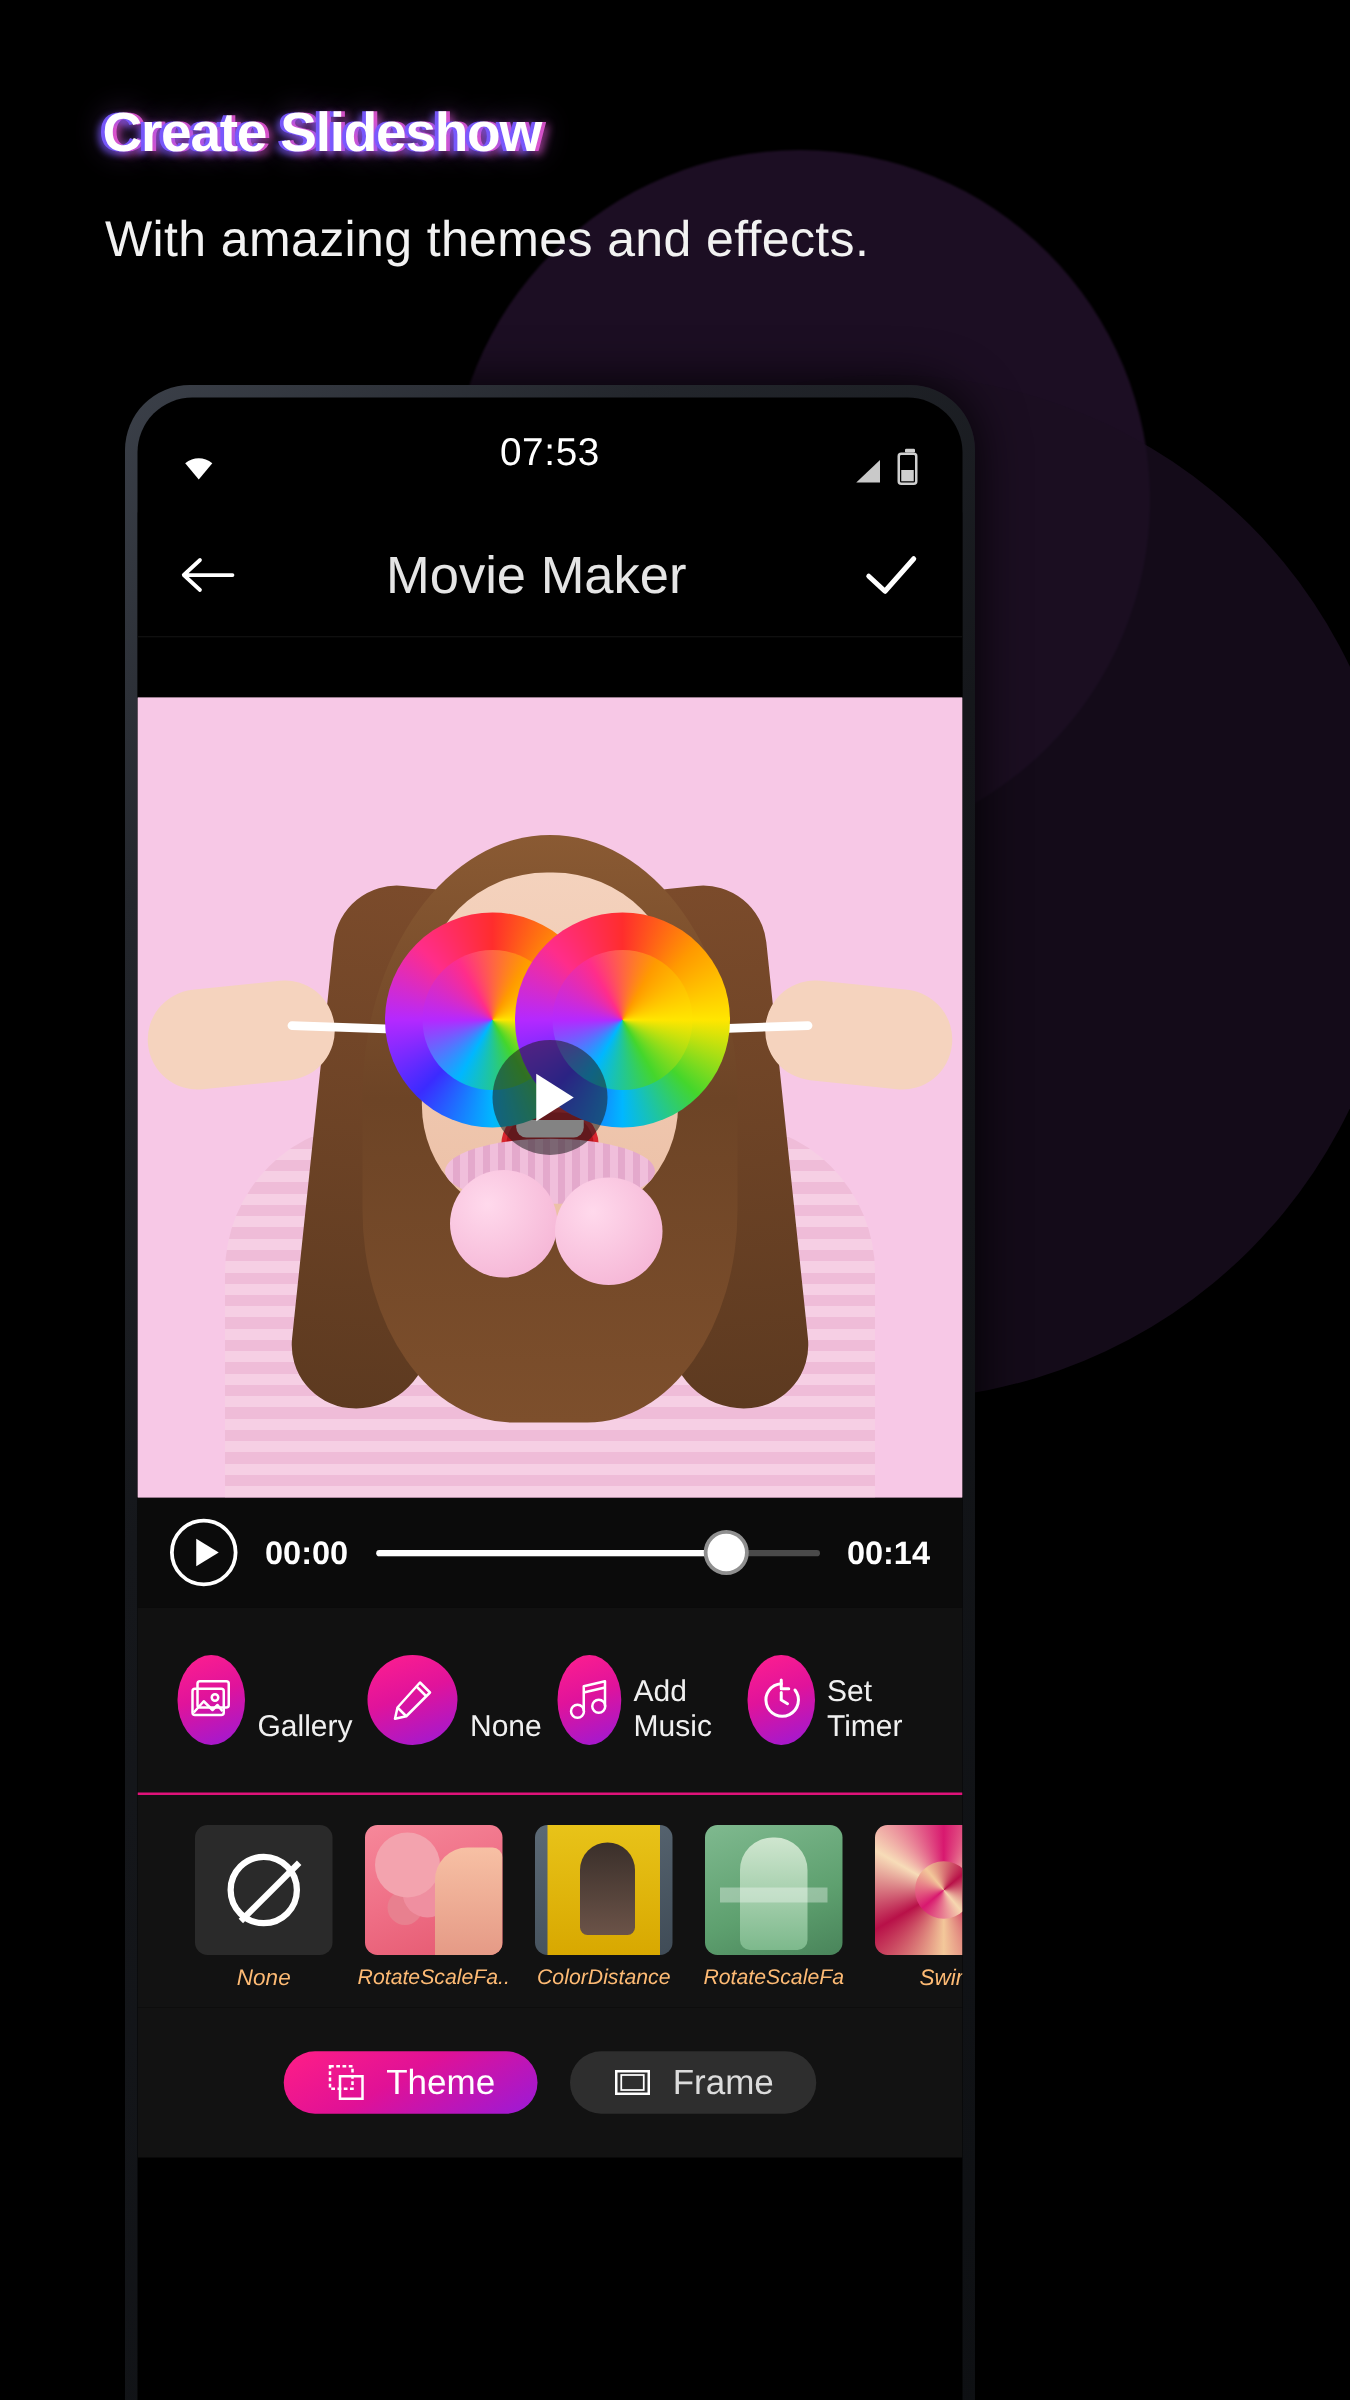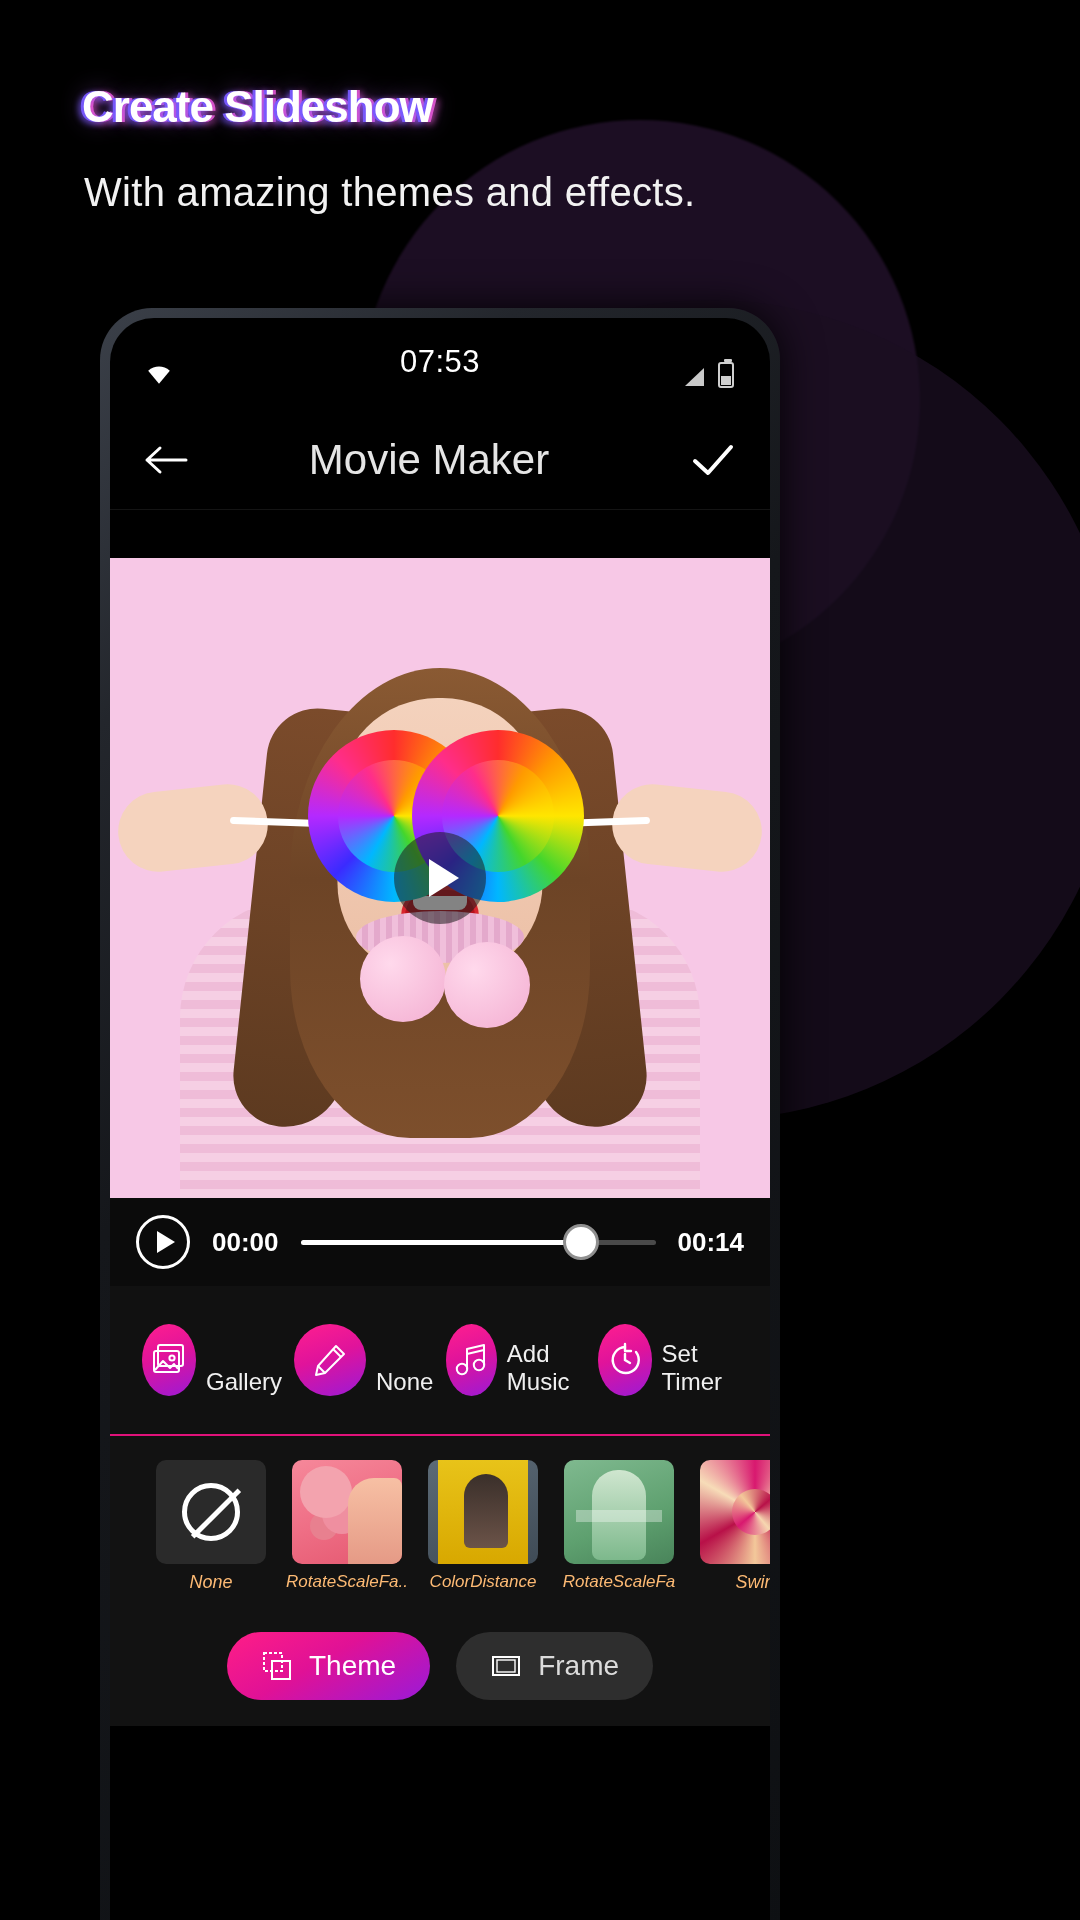--- a/index.html
+++ b/index.html
@@ -284,21 +284,21 @@
     background:conic-gradient(from 140deg,#f6d7b0,#d8186f,#f3c89a,#b81048,#f6d7b0);
   }
 
   
   .bottom{
     height:120px; background:#121212; display:flex; align-items:center;
     justify-content:center; gap:26px;
   }
   .tab{
     display:flex; align-items:center; gap:16px;
-    height:68px; padding:0 34px; border-radius:34px;
+    height:50px; padding:0 34px; border-radius:34px;
     font-size:28px; color:#fff;
   }
   .tab.active{ background:linear-gradient(150deg,#ff1e86 0%,#e01196 45%,#9a1ad8 100%); }
   .tab.idle{ background:#2e2e2e; color:#dcdcdc; }
   .ic-theme,.ic-frame{ width:32px; height:32px; flex:none; }
 </style>
 </head>
 <body>
 
 <div class="bg-circle"></div>

